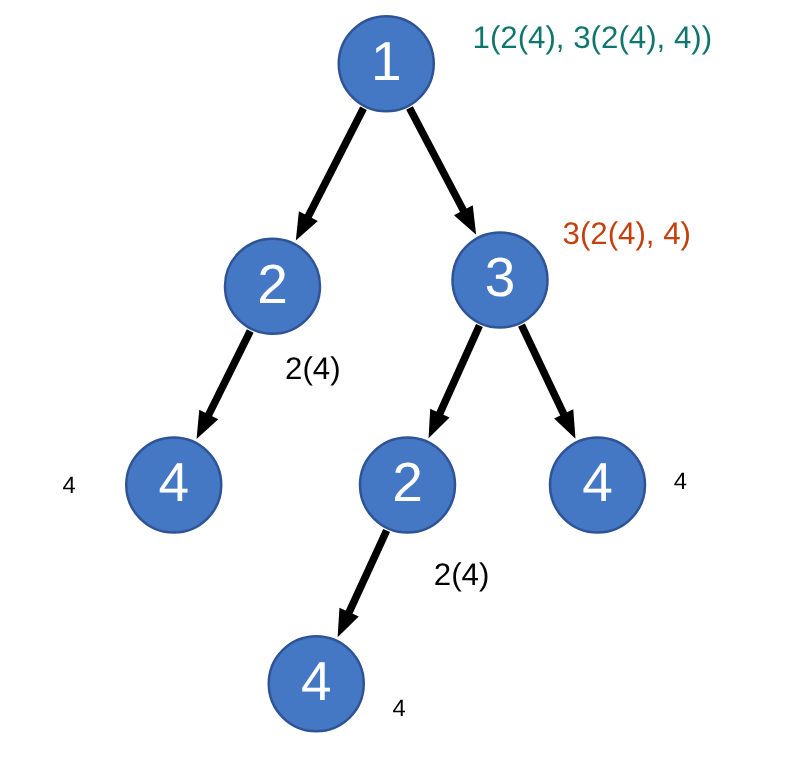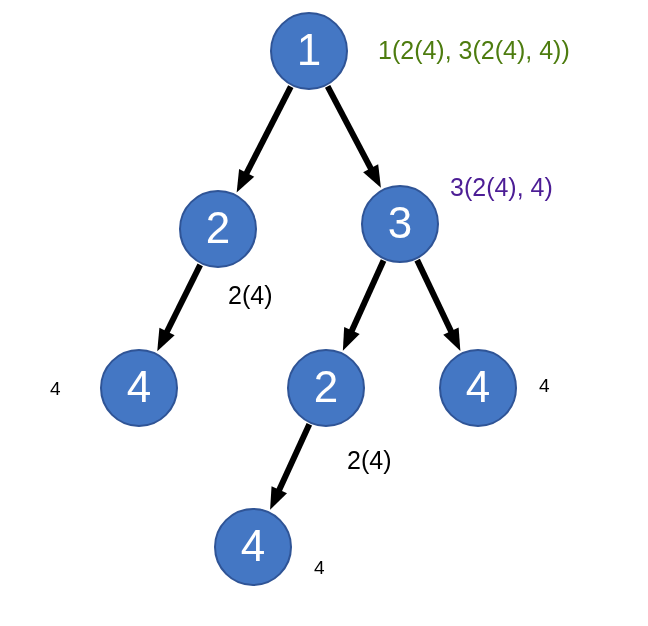--- a/index.html
+++ b/index.html
@@ -109,22 +109,22 @@
         <span class="node-value" style="color: rgb(255, 255, 255);">2</span>
       </div>
       <div class="tree-node" style="left: 439px; top: 349px; width: 78px; height: 78px; background: rgb(68, 119, 196); border-color: rgb(47, 84, 150);">
         <span class="node-value" style="color: rgb(255, 255, 255);">4</span>
       </div>
       <div class="tree-node" style="left: 214px; top: 508px; width: 78px; height: 78px; background: rgb(68, 119, 196); border-color: rgb(47, 84, 150);">
         <span class="node-value" style="color: rgb(255, 255, 255);">4</span>
       </div>
     </div>
   <div id="annotation-layer">
-      <div class="annotation big" style="left: 378px; top: 36px; color: #4d7c0f;">1(2(4), 3(2(4), 4))</div>
-      <div class="annotation big" style="left: 450px; top: 173px; color: #4c1d95;">3(2(4), 4)</div>
+      <div class="annotation big" style="left: 378px; top: 16px; color: #0f766e;">1(2(4), 3(2(4), 4))</div>
+      <div class="annotation big" style="left: 450px; top: 173px; color: #c2410c;">3(2(4), 4)</div>
       <div class="annotation big" style="left: 228px; top: 281px; color: rgb(0, 0, 0);">2(4)</div>
       <div class="annotation small" style="left: 50px; top: 378px; color: rgb(0, 0, 0);">4</div>
       <div class="annotation small" style="left: 539px; top: 375px; color: rgb(0, 0, 0);">4</div>
       <div class="annotation big" style="left: 347px; top: 446px; color: rgb(0, 0, 0);">2(4)</div>
       <div class="annotation small" style="left: 314px; top: 557px; color: rgb(0, 0, 0);">4</div>
     </div>
 
 </div>
 
 </body></html>

